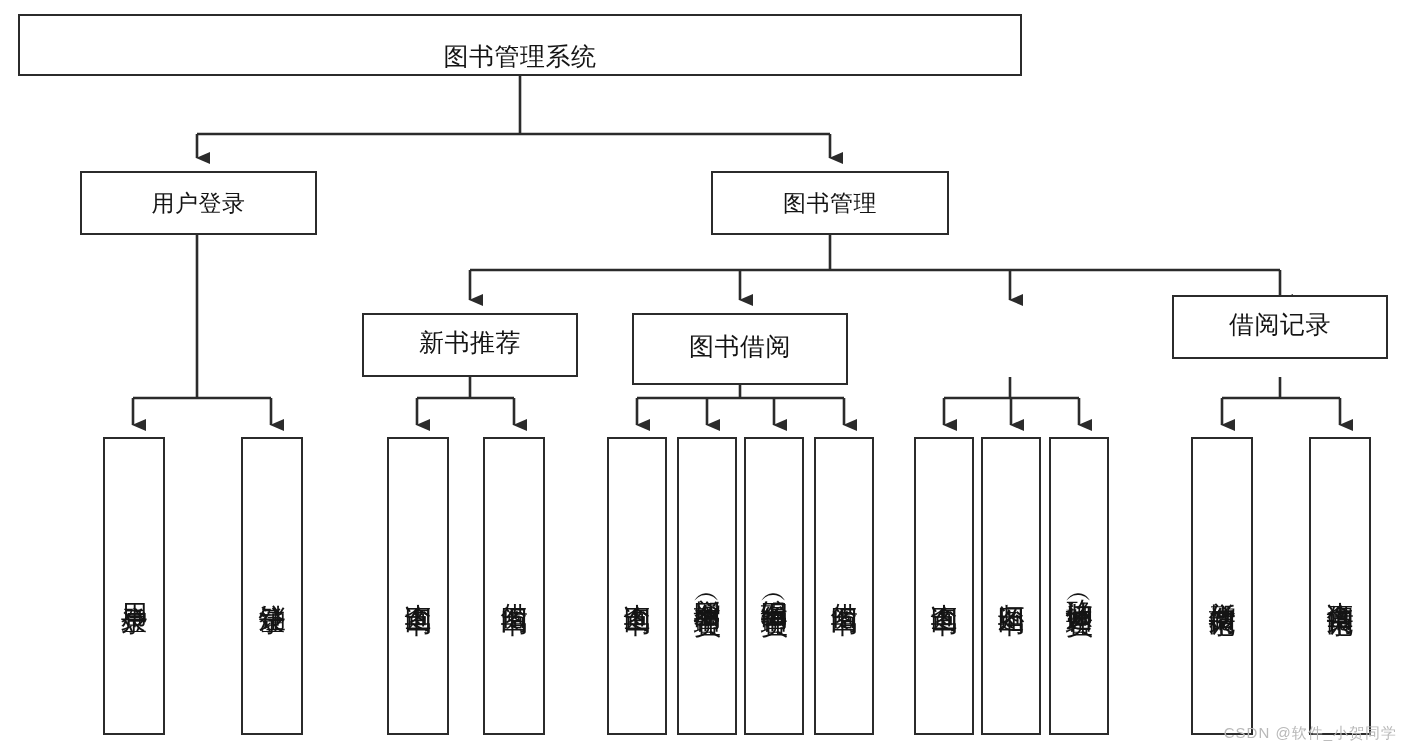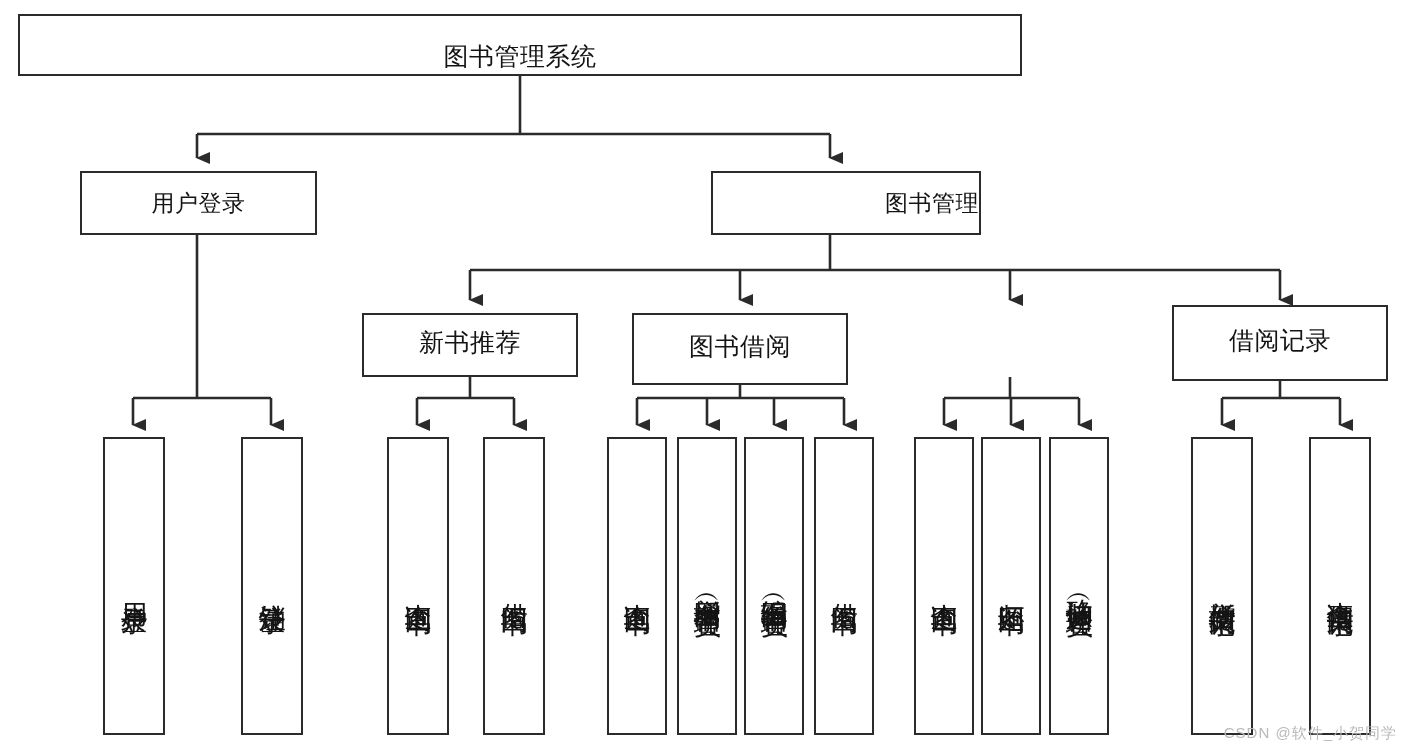--- a/index.html
+++ b/index.html
@@ -139,31 +139,31 @@
     </g>
   </svg>
 
   <div class="node root" style="left:18px; top:14px; width:1004px; height:62px;">
     <span class="label">图书管理系统</span>
   </div>
 
   <div class="node lvl1" style="left:80px; top:171px; width:237px; height:64px;">
     <span class="label">用户登录</span>
   </div>
-  <div class="node lvl1" style="left:711px; top:171px; width:270px; height:64px;justify-content:flex-end;">
+  <div class="node lvl1" style="left:711px; top:171px; width:238px; height:64px;">
     <span class="label">图书管理</span>
   </div>
 
   <div class="node lvl2" style="left:362px; top:313px; width:216px; height:64px;">
     <span class="label">新书推荐</span>
   </div>
   <div class="node lvl2" style="left:632px; top:313px; width:216px; height:72px;">
     <span class="label">图书借阅</span>
   </div>
-  <div class="node lvl2" style="left:1172px; top:305px; width:216px; height:76px;">
+  <div class="node lvl2" style="left:1172px; top:295px; width:216px; height:64px;">
     <span class="label">借阅记录</span>
   </div>
 
   <div class="node leaf" style="left:103px; top:437px; width:62px; height:298px;">
     <span class="label">用户登录</span>
   </div>
   <div class="node leaf" style="left:241px; top:437px; width:62px; height:298px;">
     <span class="label">注销登录</span>
   </div>
 

